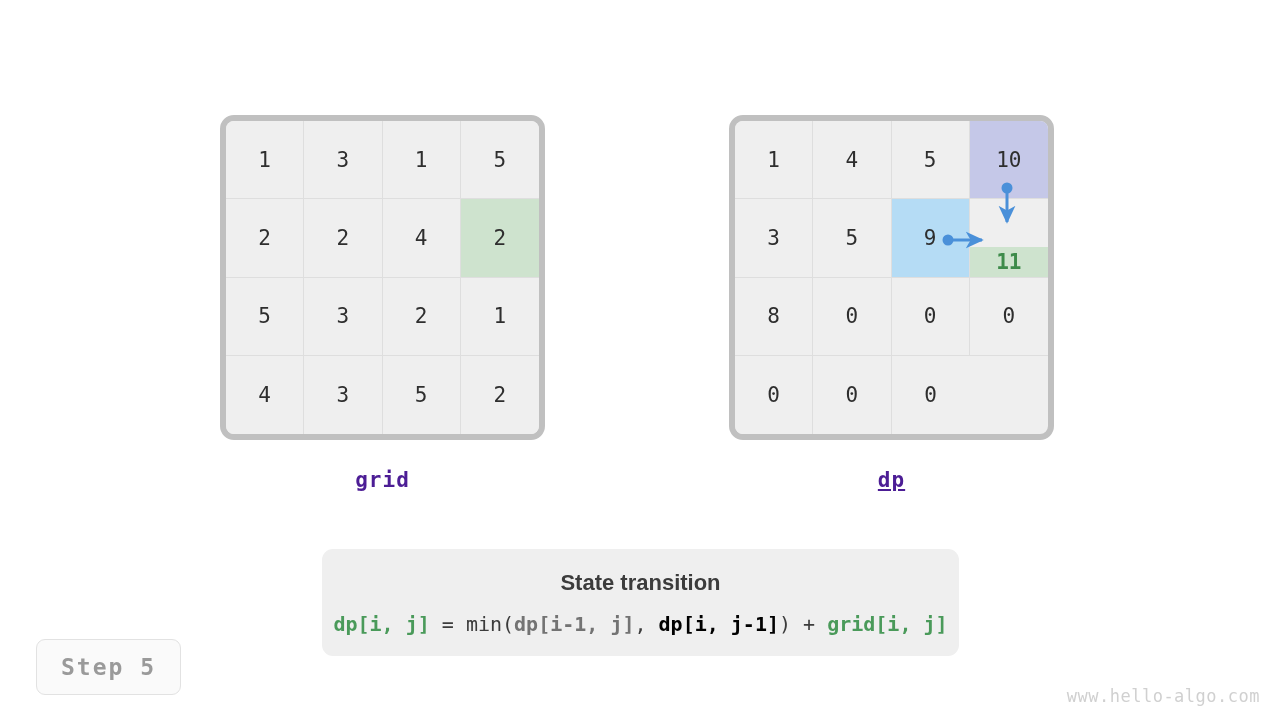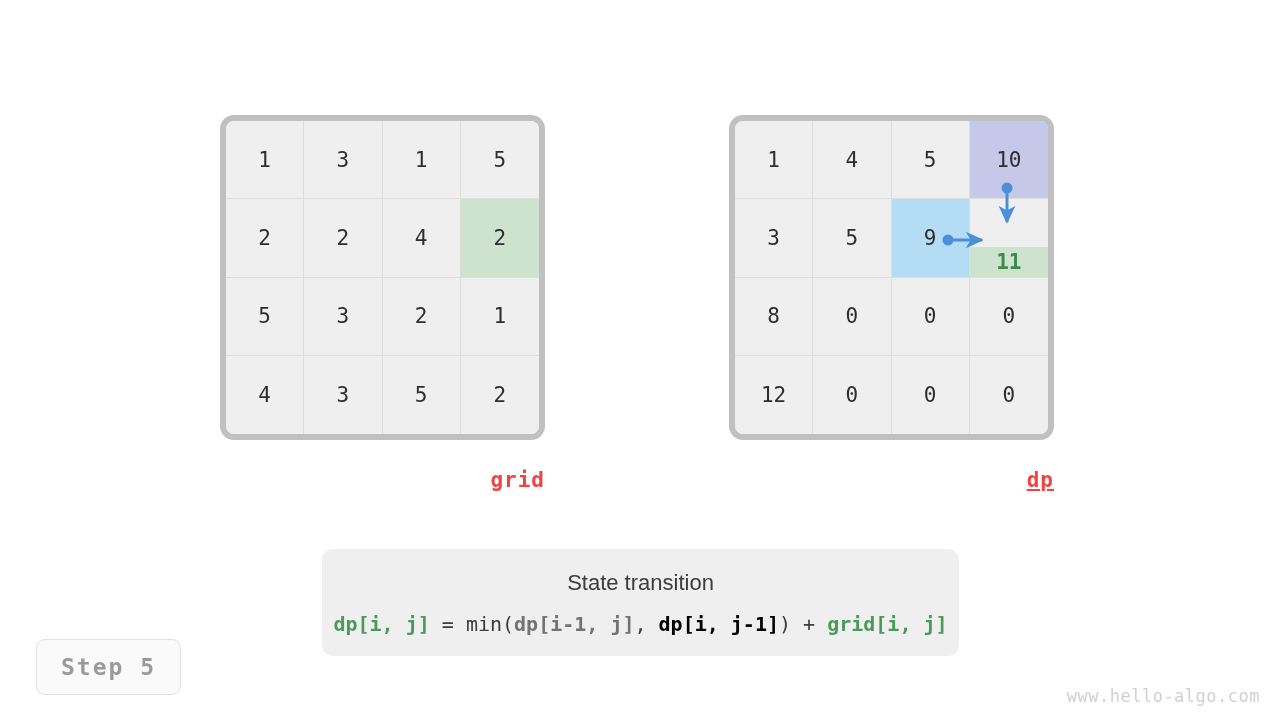--- a/index.html
+++ b/index.html
@@ -51,25 +51,25 @@
   .cell.col-last { border-right: none; }
   .cell.row-last { border-bottom: none; }
   .cell.hl-green  { background: #cee3ce; }
   .cell.hl-blue   { background: #b5dcf5; }
   .cell.hl-purple { background: #c5c8e8; }
   .cell.txt-green { color: #3d8b4a; font-weight: bold; margin-top: 48px; }
 
   .matrix-label {
     position: absolute;
     width: 100%;
-    text-align: right;
+    text-align: center;
     font-family: "DejaVu Sans Mono", "Liberation Mono", monospace;
     font-size: 21px;
     font-weight: bold;
-    color: #ef4444;
+    color: #4c1d95;
     letter-spacing: 1px;
   }
 
   
   .arrow-layer {
     position: absolute;
     left: 0; top: 0;
     width: 1280px;
     height: 720px;
     pointer-events: none;
@@ -88,20 +88,21 @@
     display: flex;
     flex-direction: column;
     align-items: center;
     justify-content: center;
   }
   .formula-title {
     font-family: "Liberation Sans", sans-serif;
     font-size: 22px;
     color: #3c3c3c;
     margin-bottom: 16px;
+    font-weight: bold;
   }
   .formula-line {
     font-family: "DejaVu Sans Mono", "Liberation Mono", monospace;
     font-size: 20px;
     font-weight: bold;
     white-space: pre;
     color: #3c3c3c;
   }
   .f-green { color: #4a9a5a; margin-top: 36px; }
   .f-blue-dark { color: #737373; }
@@ -182,21 +183,20 @@
       <div class="cell">3</div>
       <div class="cell">5</div>
       <div class="cell hl-blue">9</div>
       <div class="cell col-last hl-green txt-green">11</div>
 
       <div class="cell">8</div>
       <div class="cell">0</div>
       <div class="cell">0</div>
       <div class="cell col-last">0</div>
 
-      <div class="cell row-last">12</div>
       <div class="cell row-last">0</div>
       <div class="cell row-last">0</div>
       <div class="cell row-last col-last">0</div>
     </div>
   </div>
   <div class="matrix-label" style="top:353px;text-decoration:underline;">dp</div>
 </div>
 
 <svg class="arrow-layer" viewBox="0 0 1280 720">
   <defs>

